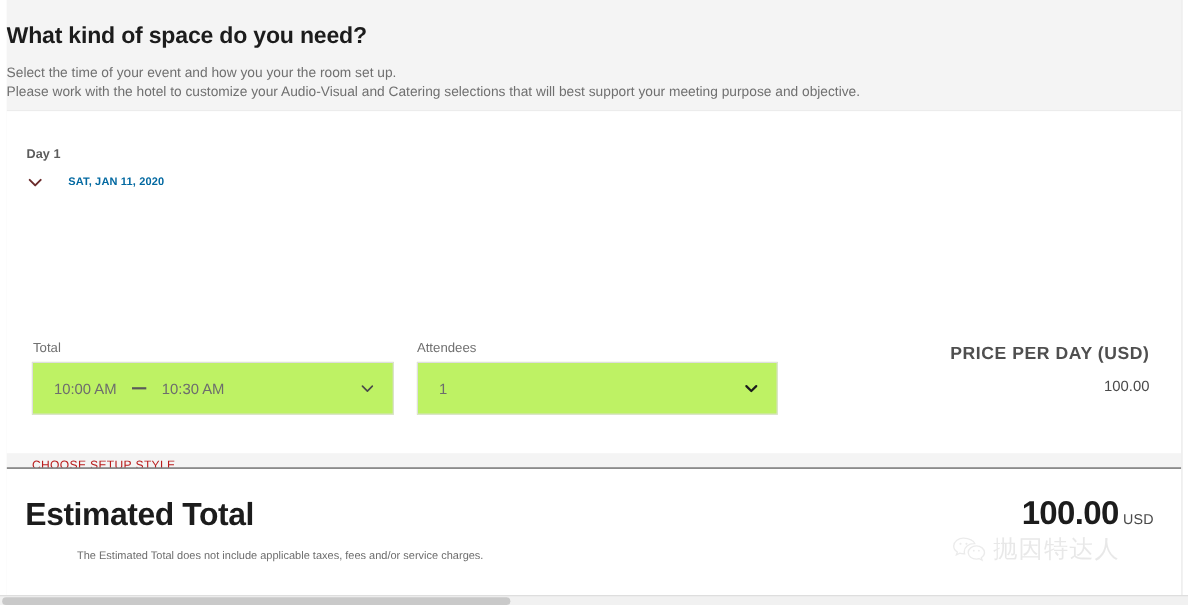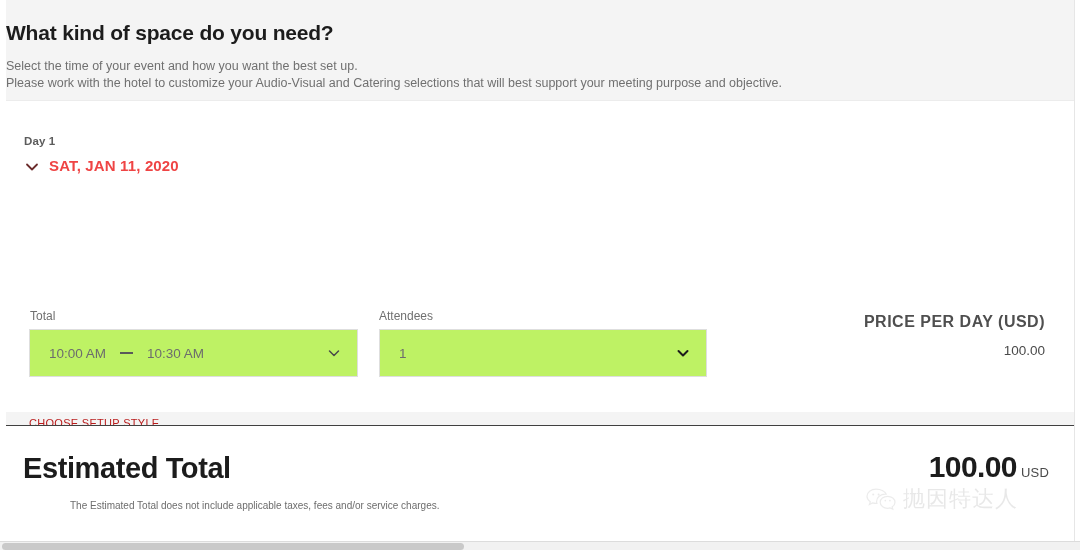--- a/index.html
+++ b/index.html
@@ -70,24 +70,25 @@
   .chevron-accent {
     width: 16px;
     height: 16px;
     display: inline-block;
     position: relative;
     top: 1px;
   }
   .chevron-accent svg { display: block; }
 
   .day-date {
-    font-size: 15px;
-    font-weight: 700;
-    color: #ef4444;
+    font-size: 10px;
+    font-weight: 700;
+    color: #0369a1;
     letter-spacing: 0.15px;
+    margin-left: 13px;
   }
 
   
   .field-label {
     position: absolute;
     font-size: 12px;
     color: #707070;
     font-weight: 400;
   }
   .label-time     { left: 24px;  top: 208px; }
@@ -285,21 +286,21 @@
     height: 541px;
     background: #ffffff;
   }
 </style>
 </head>
 <body>
 
 <div class="page-header">
   <div class="page-title">What kind of space do you need?</div>
   <div class="page-subtitle">
-    <div>Select the time of your event and how you want the best set up.</div>
+    <div>Select the time of your event and how you your the room set up.</div>
     <div>Please work with the hotel to customize your Audio-Visual and Catering selections that will best support your meeting purpose and objective.</div>
   </div>
 </div>
 
 <div class="day-card">
 
   <div class="day-label">Day 1</div>
 
   <div class="day-row">
     <span class="chevron-accent">

